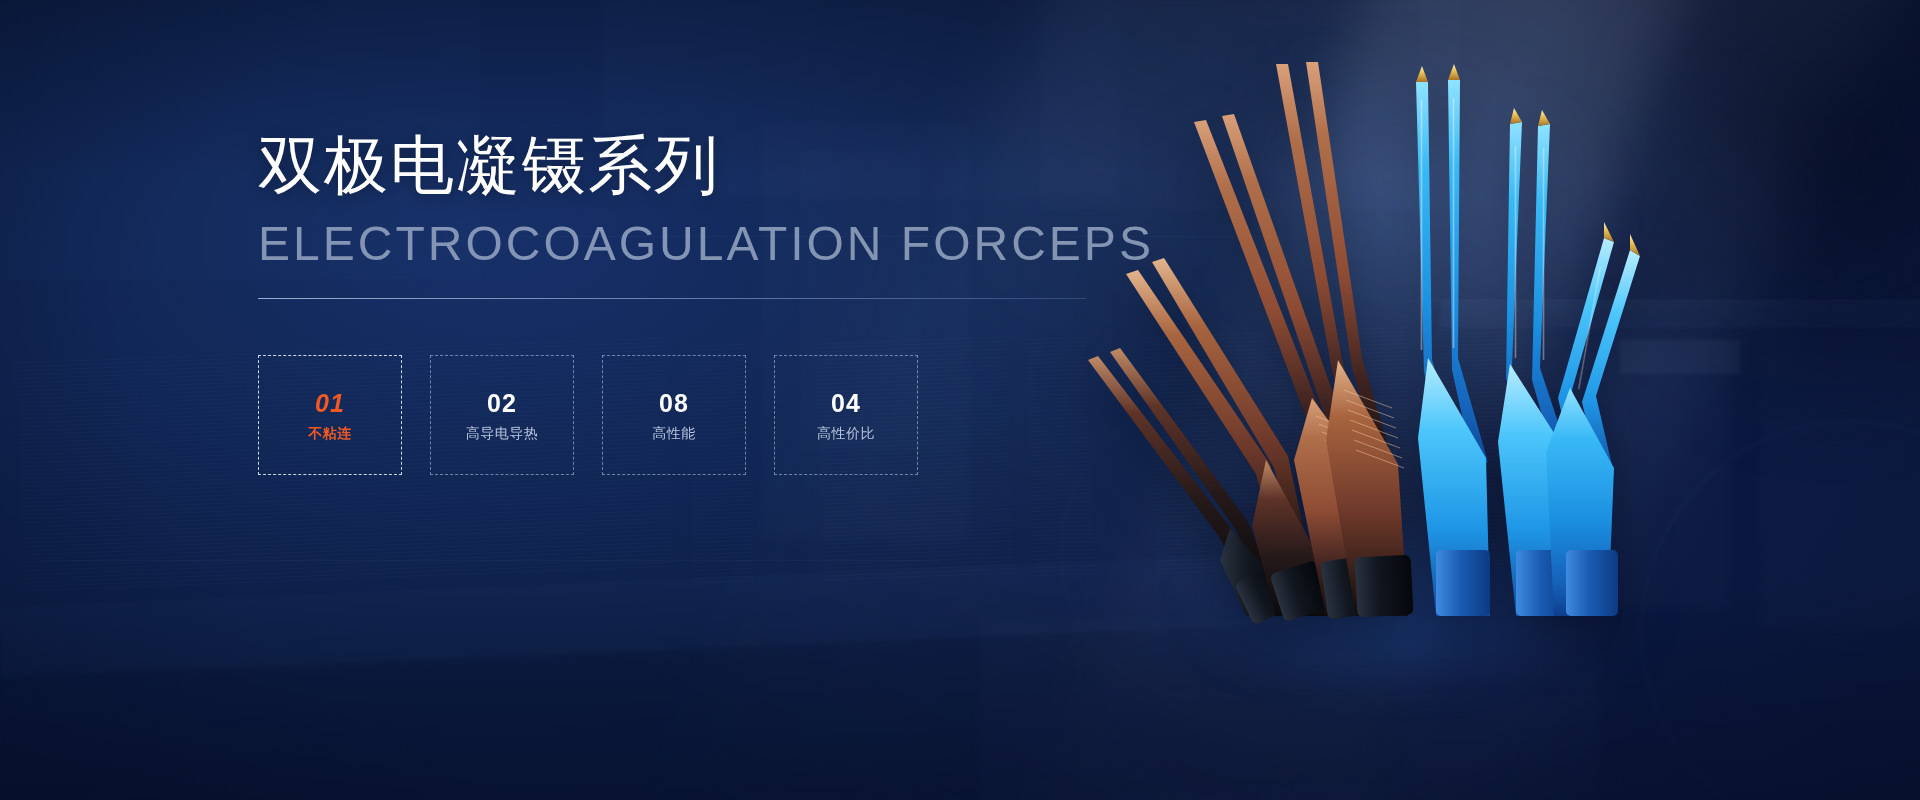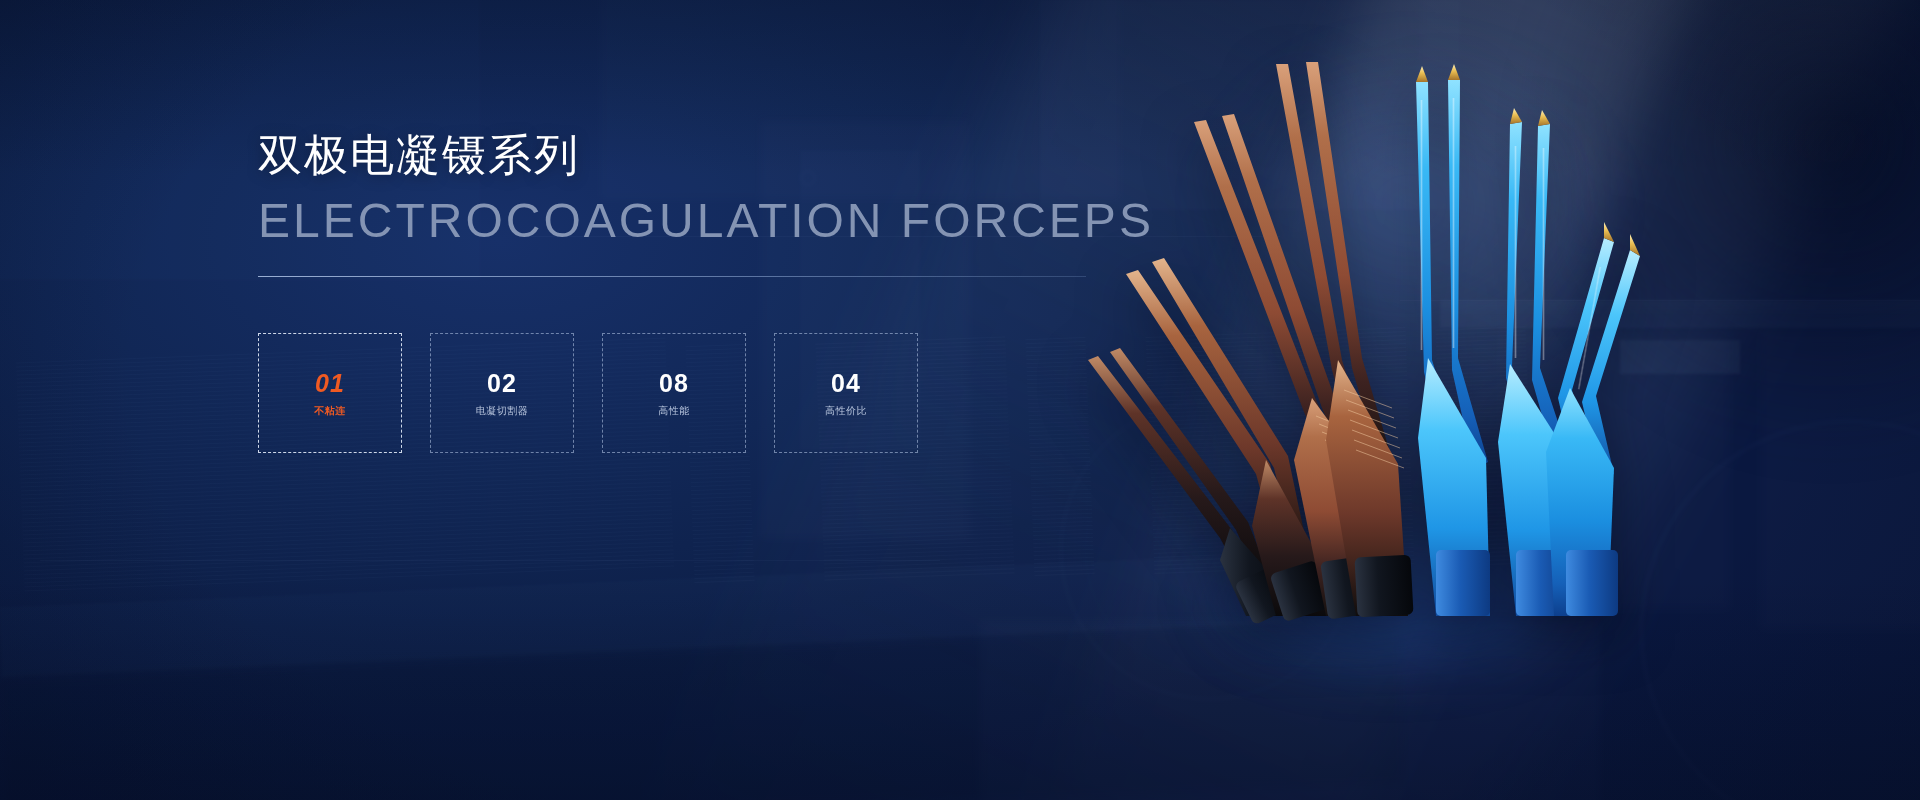--- a/index.html
+++ b/index.html
@@ -60,21 +60,21 @@
   .corner-dark{
     position:absolute; top:-180px; right:-220px; width:620px; height:640px;
     background:radial-gradient(closest-side, rgba(4,10,30,.72), rgba(4,10,30,0) 100%);
     filter:blur(20px); pointer-events:none;
   }
 
   
   .copy{ position:absolute; left:258px; top:130px; width:840px; z-index:6; }
 
   .title-cn{
-    font-size:44px; line-height:1.12; color:#ffffff;
+    font-size:64px; line-height:1.12; color:#ffffff;
     letter-spacing:2px; font-weight:400;
     text-shadow:0 2px 14px rgba(0,0,0,.35);
   }
   .title-en{
     margin-top:16px;
     font-size:48px; line-height:1.1;
     color:#8e9dbb; letter-spacing:3px; font-weight:300;
     white-space:nowrap;
     opacity:.92;
   }
@@ -96,21 +96,21 @@
     border:1px dashed rgba(226,234,248,.85);
     display:flex; flex-direction:column; align-items:center; justify-content:center;
     gap:10px;
   }
   .feature.dim{ border-color:rgba(188,206,236,.55); }
   .feature .num{
     font-size:25px; font-weight:700; letter-spacing:1px; color:#ffffff;
     line-height:1;
   }
   .feature .lbl{
-    font-size:10px; letter-spacing:.5px; color:#b9c6de; line-height:1;
+    font-size:14px; letter-spacing:.5px; color:#b9c6de; line-height:1;
   }
   .feature.accent{ border-color:rgba(226,234,248,.9); }
   .feature.accent .num{ color:#f05a22;font-style:italic; }
   .feature.accent .lbl{ color:#f05a22; font-weight:700; }
 
   
   .product{
     position:absolute; left:1080px; top:60px;
     width:560px; height:560px; z-index:5;
   }
@@ -189,21 +189,21 @@
 
     <div class="features">
 
       <div class="feature accent">
         <span class="num">01</span>
         <span class="lbl">不粘连</span>
       </div>
 
       <div class="feature dim">
         <span class="num">02</span>
-        <span class="lbl">电凝切割器</span>
+        <span class="lbl">高导电导热</span>
       </div>
 
       <div class="feature dim">
         <span class="num">08</span>
         <span class="lbl">高性能</span>
       </div>
 
       <div class="feature dim">
         <span class="num">04</span>
         <span class="lbl">高性价比</span>

